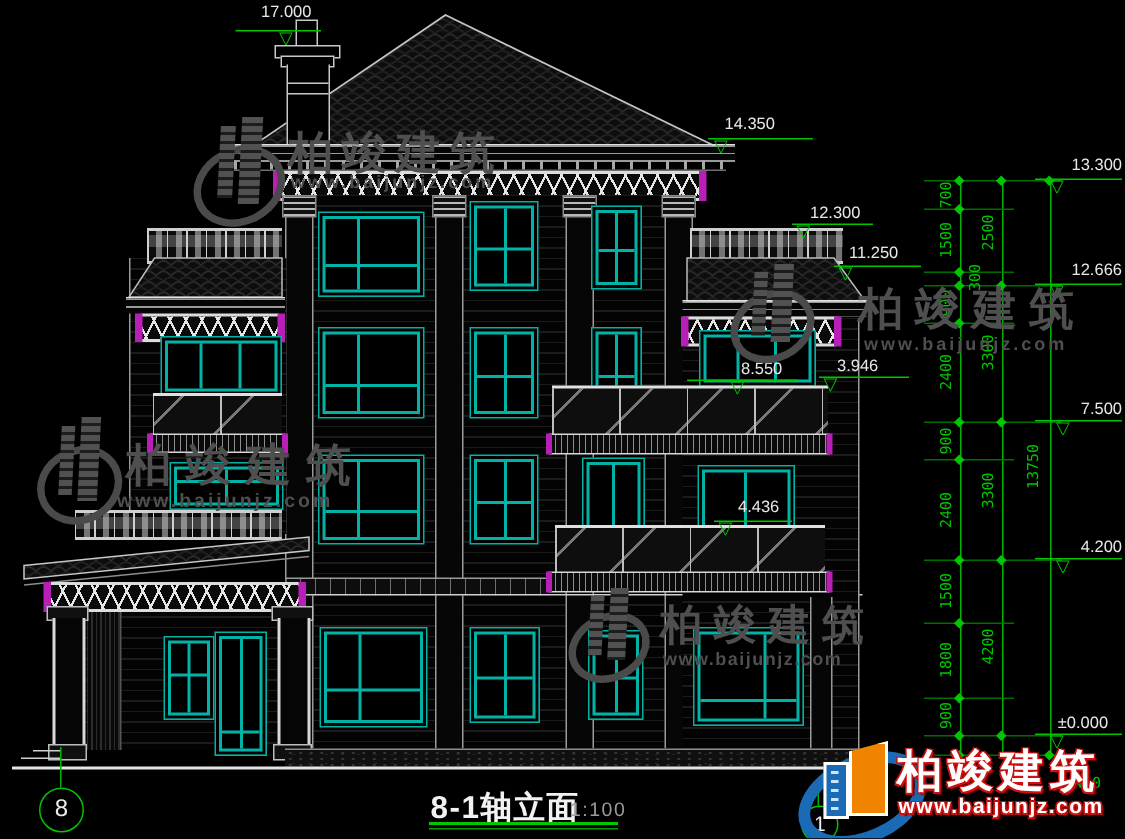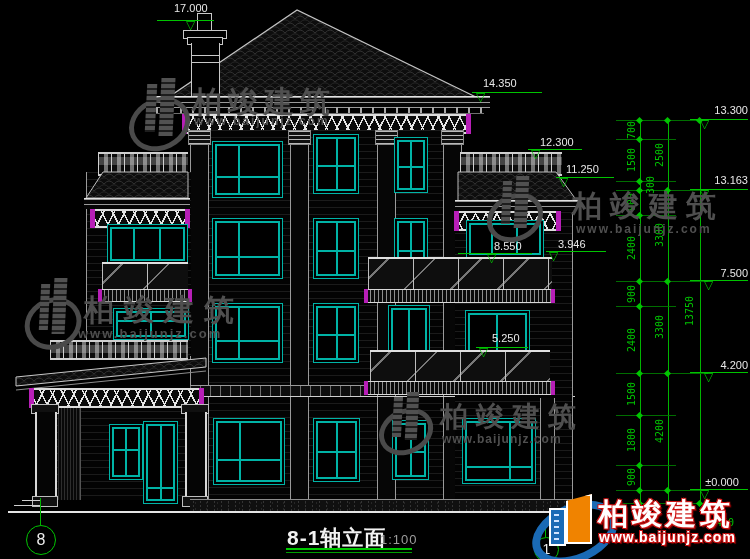--- a/index.html
+++ b/index.html
@@ -286,21 +286,21 @@
   <div class="abs dt dtv" style="left:655px;top:218px;height:34px;">3300</div>
   <div class="abs dt dtv" style="left:655px;top:310px;height:34px;">3300</div>
   <div class="abs dt dtv" style="left:655px;top:414px;height:34px;">4200</div>
 
   <div class="abs dt dtv" style="left:685px;top:290px;height:42px;">13750</div>
   <div class="abs dt" style="left:716px;top:518px;">450</div>
 
   <div class="abs ltext" style="left:698px;top:104px;width:50px;text-align:right;">13.300</div>
   <div class="abs gline" style="left:690px;top:119px;width:58px;"></div>
   <div class="abs gtri" style="left:700px;top:119px;">▽</div>
-  <div class="abs ltext" style="left:698px;top:174px;width:50px;text-align:right;">13.163</div>
+  <div class="abs ltext" style="left:698px;top:174px;width:50px;text-align:right;">12.666</div>
   <div class="abs gline" style="left:690px;top:189px;width:58px;"></div>
   <div class="abs gtri" style="left:700px;top:189px;">▽</div>
   <div class="abs ltext" style="left:702px;top:267px;width:46px;text-align:right;">7.500</div>
   <div class="abs gline" style="left:690px;top:280px;width:58px;"></div>
   <div class="abs gtri" style="left:704px;top:280px;">▽</div>
   <div class="abs ltext" style="left:702px;top:359px;width:46px;text-align:right;">4.200</div>
   <div class="abs gline" style="left:690px;top:372px;width:58px;"></div>
   <div class="abs gtri" style="left:704px;top:372px;">▽</div>
   <div class="abs ltext" style="left:696px;top:476px;width:52px;text-align:center;">±0.000</div>
   <div class="abs gline" style="left:690px;top:489px;width:58px;"></div>
@@ -317,21 +317,21 @@
   <div class="abs gtri" style="left:531px;top:149px;">▽</div>
   <div class="abs ltext" style="left:566px;top:163px;">11.250</div>
   <div class="abs gline" style="left:556px;top:177px;width:58px;"></div>
   <div class="abs gtri" style="left:559px;top:177px;">▽</div>
   <div class="abs ltext" style="left:494px;top:240px;">8.550</div>
   <div class="abs gline" style="left:458px;top:253px;width:74px;"></div>
   <div class="abs gtri" style="left:487px;top:253px;">▽</div>
   <div class="abs ltext" style="left:558px;top:238px;">3.946</div>
   <div class="abs gline" style="left:546px;top:251px;width:60px;"></div>
   <div class="abs gtri" style="left:549px;top:251px;">▽</div>
-  <div class="abs ltext" style="left:492px;top:332px;">5.250</div>
+  <div class="abs ltext" style="left:492px;top:332px;">4.436</div>
   <div class="abs gline" style="left:476px;top:347px;width:52px;"></div>
   <div class="abs gtri" style="left:479px;top:347px;">▽</div>
 
   <div class="abs vdim" style="left:40px;top:498px;height:27px;"></div>
   <div class="abs bub" style="left:26px;top:525px;width:28px;height:28px;font-size:16px;line-height:28px;">8</div>
   <div class="abs vdim" style="left:545px;top:520px;height:17px;"></div>
   <div class="abs bub" style="left:534px;top:537px;width:23px;height:23px;font-size:14px;line-height:23px;">1</div>
 
   <div class="abs tname" style="left:287px;top:524px;">8-1轴立面</div>
   <div class="abs tscale" style="left:380px;top:532px;">1:100</div>

